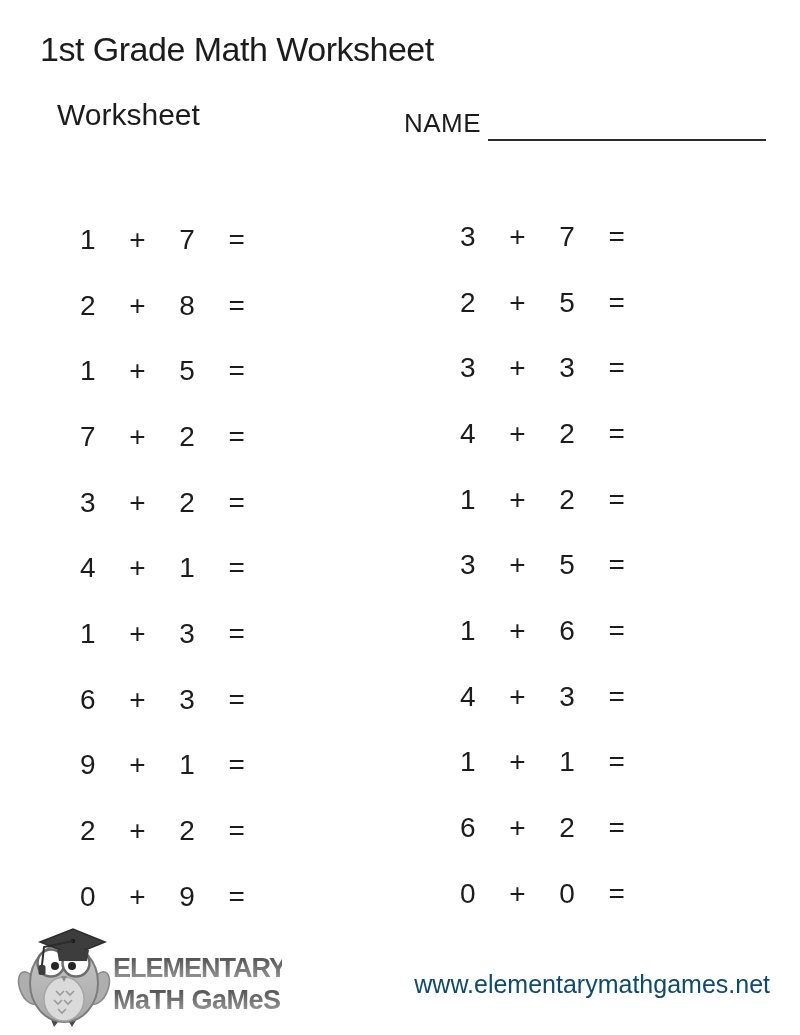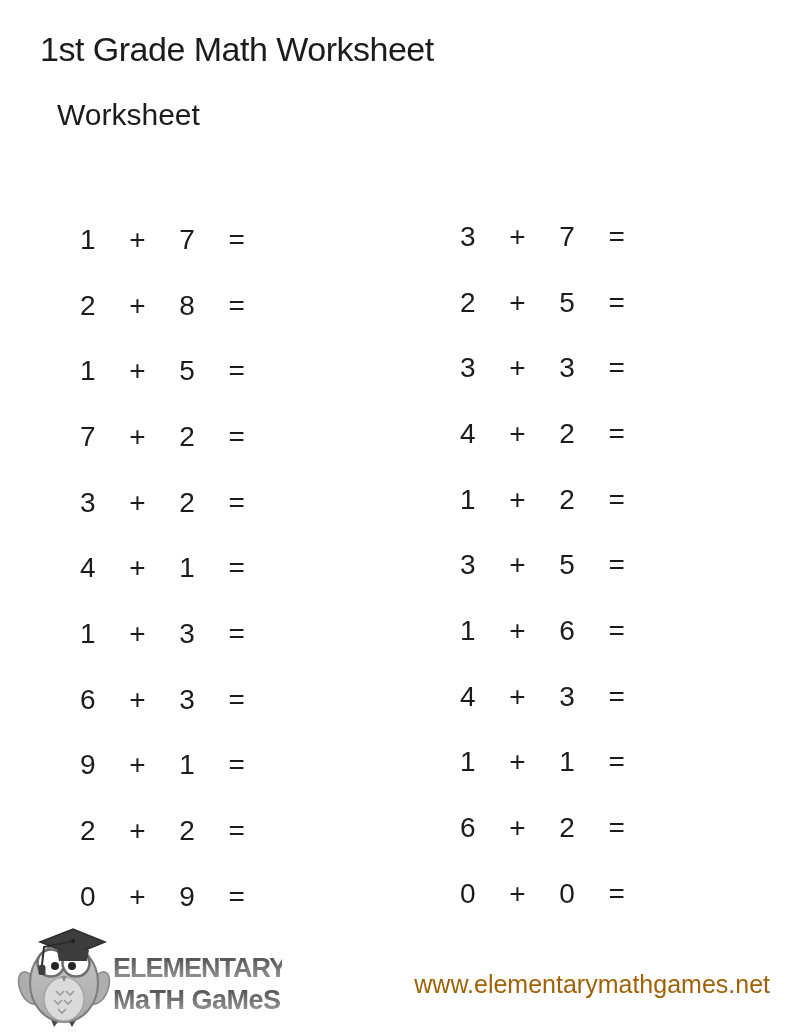--- a/index.html
+++ b/index.html
@@ -72,32 +72,36 @@
     position: absolute;
     left: 12px;
     top: 920px;
   }
   .site-url {
     position: absolute;
     right: 30px;
     top: 972px;
     font-size: 25px;
     line-height: 1;
-    color: #a16207;
+    color: #0c4a6e;
   }
 </style>
 </head>
 <body>
 
 <div class="page">
 
   <div class="title">1st Grade Math Worksheet</div>
 
   <div class="subtitle">Worksheet</div>
 
+  <div class="name-block">
+    <span class="name-label">NAME</span>
+    <span class="name-line"></span>
+  </div>
 
   <div class="col col-left">
       <div class="problem-row">
         <span class="cell">1</span>
         <span class="cell">+</span>
         <span class="cell">7</span>
         <span class="cell">=</span>
       </div>
       <div class="problem-row">
         <span class="cell">2</span>

